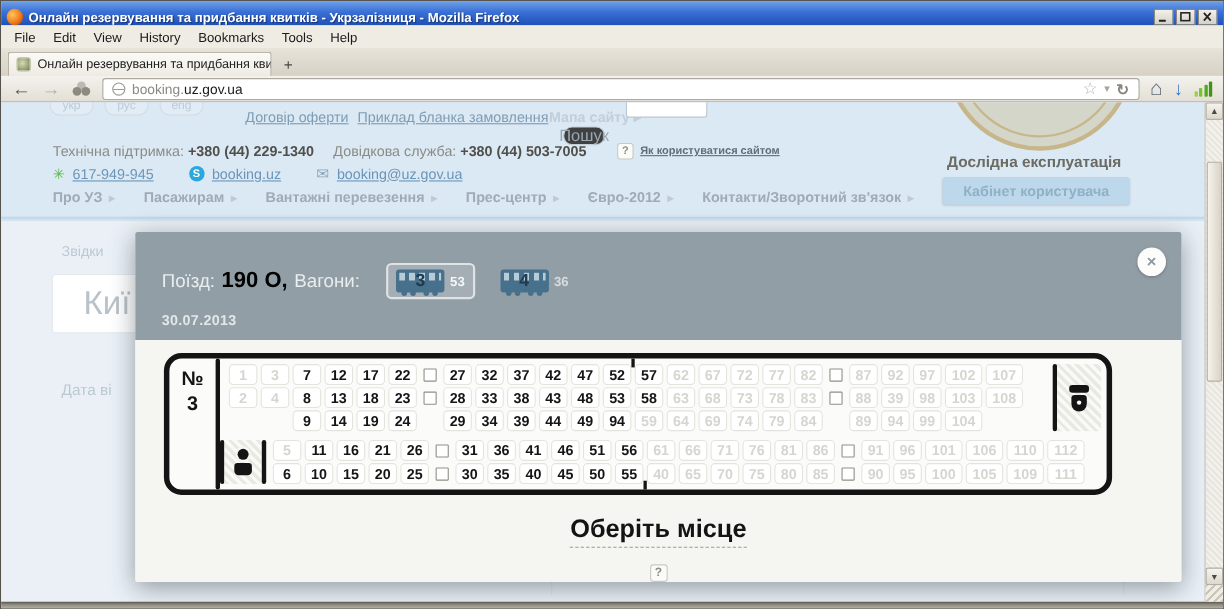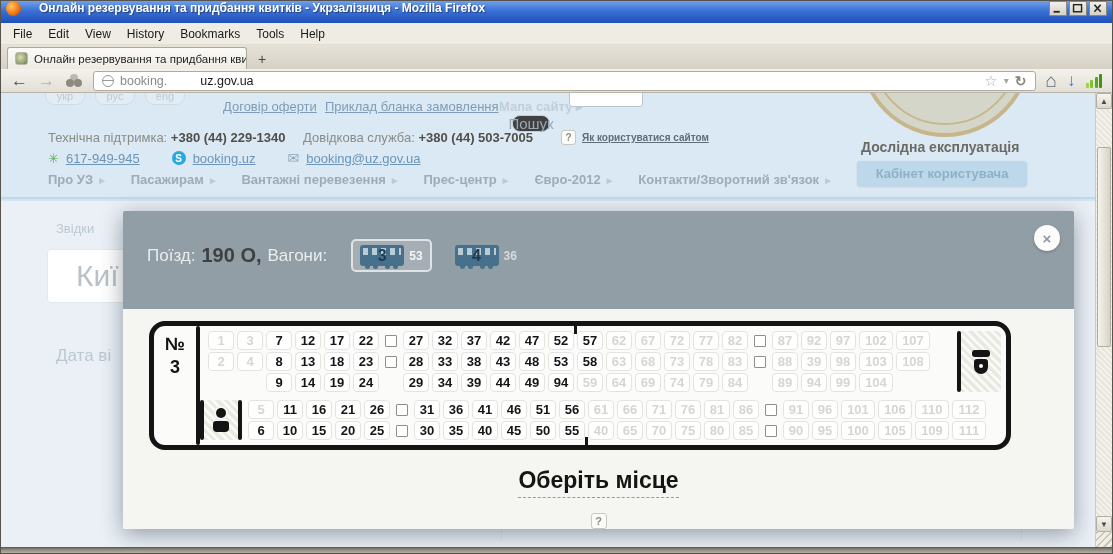--- a/index.html
+++ b/index.html
@@ -3,21 +3,21 @@
 <meta charset="utf-8">
 <style>
   * { margin:0; padding:0; box-sizing:border-box; }
   html,body { background:#888; }
   body { font-family:"Liberation Sans", sans-serif; }
   .window { position:relative; width:1113px; height:554px; background:#ECE9E2; overflow:hidden; border:1px solid #55534B; }
 
   
   .titlebar { position:absolute; top:0; left:0; right:0; height:22px;
     background:linear-gradient(#6FA0E8 0%, #3A70D6 45%, #1E50B8 100%);
-    display:flex; align-items:flex-start; padding:0 5px; gap:18px; }
+    display:flex; align-items:flex-end; padding:0 5px; gap:5px; }
   .ff-icon { width:15px; height:15px; border-radius:50%;
     background:radial-gradient(circle at 35% 35%, #FFC65C 0%, #F07818 55%, #9A3E0A 100%); flex:0 0 auto; }
   .title-text { color:#FFF; font-size:12px; font-weight:bold; flex:1; white-space:nowrap; overflow:hidden;
     text-shadow:1px 1px 1px rgba(0,0,0,.4); }
   .win-btns { display:flex; gap:2px; }
   .win-btn { width:18px; height:15px; background:linear-gradient(#F2F0EA,#D5D1C6); border:1px solid #8A877C;
     position:relative; cursor:pointer; }
   .win-btn svg { position:absolute; inset:0; }
 
   .menubar { position:absolute; top:22px; left:0; right:0; height:22px; background:#EFECE4;
@@ -42,21 +42,21 @@
   .nav-arrow-fwd { font-size:17px; font-weight:bold; color:#B3AFA6; line-height:1; cursor:pointer; }
   .groups-icon { position:relative; width:18px; height:13px; cursor:pointer; }
   .groups-icon::before { content:""; position:absolute; width:8px; height:8px; border-radius:50%; background:#BDB9B0; top:0; left:5px; }
   .groups-icon::after  { content:""; position:absolute; width:8px; height:8px; border-radius:50%; background:#8E8A80; bottom:0; left:1px; box-shadow:8px 0 0 #8E8A80; }
   .urlbar { flex:1; height:20px; background:#FFF; border:1px solid #AFAAA0; border-radius:3px;
     display:flex; align-items:center; gap:6px; padding:0 8px; }
   .globe-icon { width:12px; height:12px; border:1.5px solid #9A9A92; border-radius:50%;
     background:linear-gradient(transparent 45%, #9A9A92 45%, #9A9A92 55%, transparent 55%); }
   .url-text { flex:1; font-size:12.5px; white-space:nowrap; overflow:hidden; }
   .url-prefix { color:#8A8A84; }
-  .url-domain { color:#1A1A1A;margin-left:33px; }
+  .url-domain { color:#1A1A1A; }
   .star-icon { font-size:15px; color:#B8B4AC; line-height:1; cursor:pointer; }
   .dd-icon { font-size:10px; color:#A8A49C; cursor:pointer; }
   .reload-icon { font-size:14px; font-weight:bold; color:#8A867E; cursor:pointer; }
   .home-icon { font-size:19px; color:#5F6C7E; line-height:1; cursor:pointer; }
   .download-icon { font-size:17px; font-weight:bold; color:#3B77C9; line-height:1; cursor:pointer; }
   .signal-icon { display:flex; align-items:flex-end; gap:1.5px; height:14px; cursor:pointer; }
   .signal-icon i { display:block; width:3px; border-radius:1px; }
   .signal-icon i:nth-child(1){height:5px;  background:#9CD24A;}
   .signal-icon i:nth-child(2){height:8px;  background:#7CC42E;}
   .signal-icon i:nth-child(3){height:11px; background:#52A81E;}
@@ -102,21 +102,21 @@
   .cabinet-btn { position:absolute; top:68px; left:856px; width:170px; height:25px; background:#BCD8EA;
     border-radius:3px; color:#8FB0C6; font-size:13px; font-weight:bold; display:flex; align-items:center;
     justify-content:center; cursor:pointer; box-shadow:0 1px 2px rgba(0,0,0,.12); }
 
   .pcontent { position:absolute; top:108px; left:0; right:17px; bottom:0; background:#D6E3EE; }
   .pcontent::after { content:""; position:absolute; inset:0; background:rgba(255,255,255,.48); z-index:2; }
   .bg-from-label { position:absolute; top:20px; left:55px; font-size:13px; color:#7E96A8; z-index:1; }
   .bg-from-input { position:absolute; top:48px; left:46px; width:235px; height:54px; background:#FFF;
     border:1px solid #C6D4DE; border-radius:4px; font-size:30px; color:#7A8A96; padding-left:28px; z-index:1;
     display:flex; align-items:center; }
-  .bg-date-label { position:absolute; top:145px; left:55px; font-size:17px; color:#7E96A8; z-index:1; }
+  .bg-date-label { position:absolute; top:145px; left:55px; font-size:14px; color:#7E96A8; z-index:1; }
   .bg-table { position:absolute; top:300px; left:160px; width:880px; height:40px; border-top:1px solid #B9C7D2; z-index:1; }
   .bg-table i { position:absolute; top:0; bottom:0; width:1px; background:#C4D1DB; }
 
   
   .scrollbar { position:absolute; top:0; right:0; bottom:0; width:17px;
     background:repeating-linear-gradient(45deg,#E9E6DF 0 2px,#F3F1EB 2px 4px); z-index:6;
     display:flex; flex-direction:column; border-left:1px solid #CFCBC0; }
   .sb-btn { height:16px; background:linear-gradient(#F6F4EE,#DDD8CC); border:1px solid #B3AEA2; border-radius:2px;
     font-size:8px; color:#4A4A44; display:flex; align-items:center; justify-content:center; cursor:pointer; }
   .sb-track { flex:1; position:relative; }
@@ -126,21 +126,21 @@
 
   .bottomframe { position:absolute; left:0; right:0; bottom:0; height:6px;
     background:linear-gradient(#55534B,#8A877C 40%,#B5B1A6); }
 
   
   .modal { position:absolute; left:122px; top:118px; width:951px; height:318px; z-index:10;
     box-shadow:0 5px 22px rgba(40,50,60,.45); border-radius:2px; overflow:visible; }
   .modal-header { position:relative; height:98px; background:#929EA5; padding:28px 0 0 24px; border-radius:2px 2px 0 0; }
   .mh-line { display:flex; align-items:center; }
   .mh-label { font-size:17px; color:#E9EDEF; }
-  .mh-train { font-size:20px; color:#404040; font-weight:bold; margin:0 6px; }
+  .mh-train { font-size:20px; color:#000000; font-weight:bold; margin:0 6px; }
   .mh-date { margin-top:11px; font-size:13px; font-weight:bold; color:#E2E7EA; letter-spacing:.3px; }
   .cars-row { display:flex; align-items:center; gap:14px; margin-left:24px; }
   .car-tab { display:flex; align-items:center; gap:5px; padding:4px 7px; border:2px solid transparent;
     border-radius:5px; cursor:pointer; }
   .car-tab.selected { border-color:#DFE3E4; background:rgba(250,250,250,.18); }
   .car-icon { position:relative; width:44px; height:21px; background:#46708C; border-radius:3px; flex:0 0 auto; }
   .car-icon::before { content:""; position:absolute; top:3px; left:3px; right:3px; height:7px;
     background:repeating-linear-gradient(90deg,#B9CBD5 0 5px,#46708C 5px 9px); }
   .car-icon::after { content:""; position:absolute; bottom:-3px; left:5px; width:5px; height:5px; border-radius:50%;
     background:#46708C; box-shadow:28px 0 0 #46708C, 8px 0 0 #46708C, 20px 0 0 #46708C; }
@@ -343,20 +343,21 @@
                 <span class="car-count">53</span>
               </div>
               <div class="car-tab">
                 <div class="car-icon">
                   <span class="car-num">4</span>
                 </div>
                 <span class="car-count">36</span>
               </div>
             </div>
         </div>
+        <div class="mh-date">30.07.2013</div>
         <div class="modal-close">×</div>
       </div>
       <div class="modal-body">
 
         <div class="map">
           <div class="map-label">
             <span>№</span>
             <span>3</span>
           </div>
           <div class="wall-main"></div>

